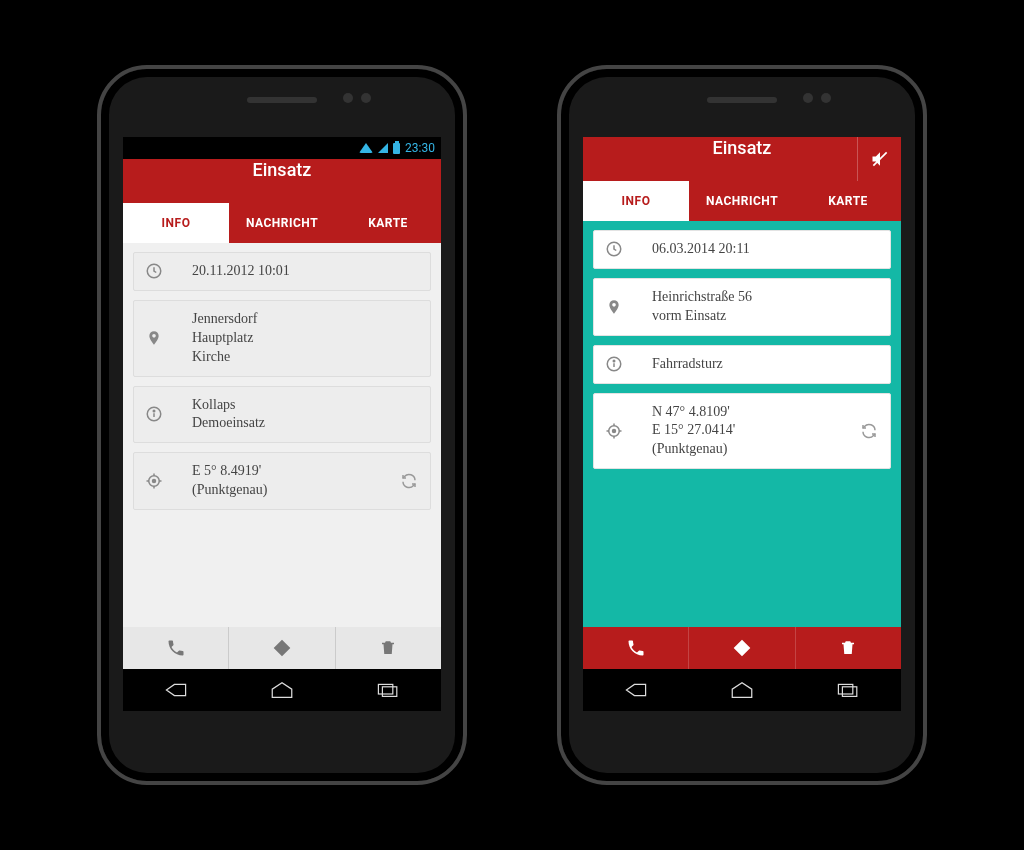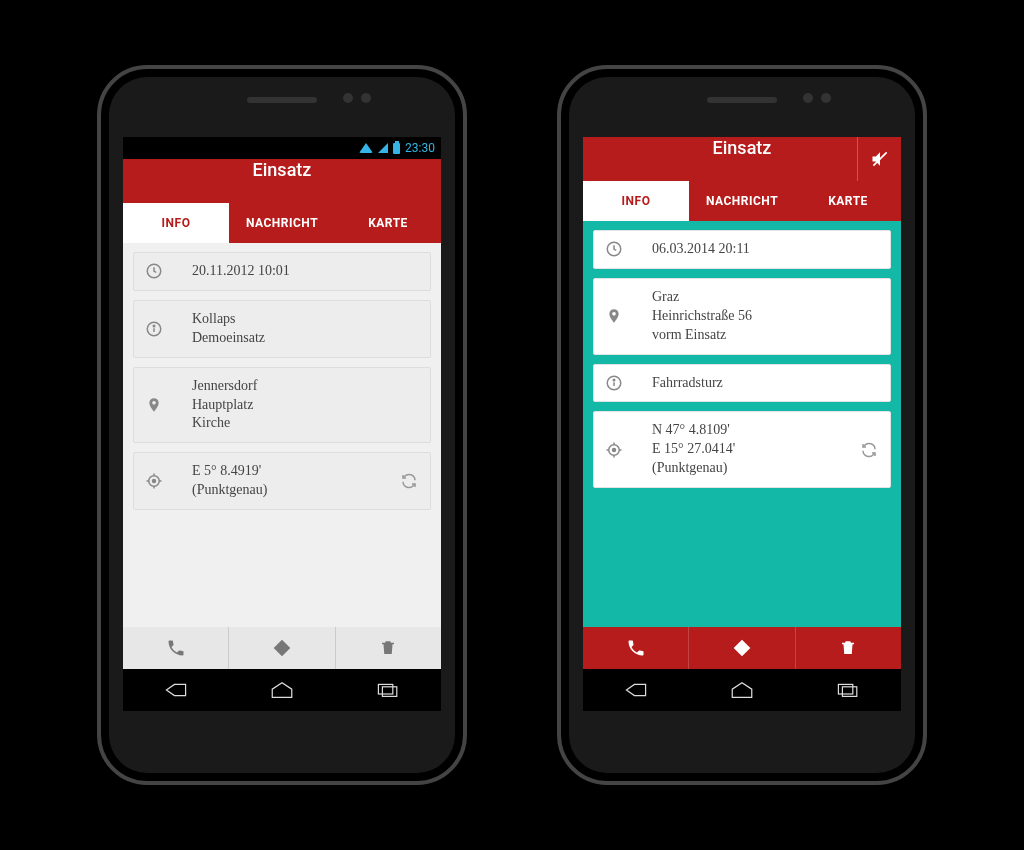--- a/index.html
+++ b/index.html
@@ -130,42 +130,42 @@
           <svg width="18" height="18" viewBox="0 0 24 24" fill="none" stroke="#888" stroke-width="2">
               <circle cx="12" cy="12" r="9"></circle>
               <path d="M12 7v5l3 2"></path>
             </svg>
         </span>
         <span class="body">20.11.2012 10:01</span>
       </div>
 
       <div class="card">
         <span class="icon">
+          <svg width="16" height="20" viewBox="0 0 24 24" fill="#888">
+              <path d="M12 2C8 2 5 5 5 9c0 5 7 13 7 13s7-8 7-13c0-4-3-7-7-7zm0 9.5A2.5 2.5 0 1112 6a2.5 2.5 0 010 5.5z"></path>
+            </svg>
+        </span>
+        <span class="body">
+          <div>Jennersdorf</div>
+          <div>Hauptplatz</div>
+          <div>Kirche</div>
+        </span>
+      </div>
+
+      <div class="card">
+        <span class="icon">
           <svg width="18" height="18" viewBox="0 0 24 24" fill="none" stroke="#888" stroke-width="2">
               <circle cx="12" cy="12" r="9"></circle>
               <line x1="12" y1="11" x2="12" y2="16"></line>
               <circle cx="12" cy="8" r="1" fill="#888"></circle>
             </svg>
         </span>
         <span class="body">
           <div>Kollaps</div>
           <div>Demoeinsatz</div>
-        </span>
-      </div>
-
-      <div class="card">
-        <span class="icon">
-          <svg width="16" height="20" viewBox="0 0 24 24" fill="#888">
-              <path d="M12 2C8 2 5 5 5 9c0 5 7 13 7 13s7-8 7-13c0-4-3-7-7-7zm0 9.5A2.5 2.5 0 1112 6a2.5 2.5 0 010 5.5z"></path>
-            </svg>
-        </span>
-        <span class="body">
-          <div>Jennersdorf</div>
-          <div>Hauptplatz</div>
-          <div>Kirche</div>
         </span>
       </div>
 
       <div class="card">
         <span class="icon">
           <svg width="18" height="18" viewBox="0 0 24 24" fill="none" stroke="#888" stroke-width="2">
               <circle cx="12" cy="12" r="7"></circle>
               <circle cx="12" cy="12" r="2" fill="#888"></circle>
               <line x1="12" y1="2" x2="12" y2="5"></line>
               <line x1="12" y1="19" x2="12" y2="22"></line>
@@ -261,21 +261,20 @@
         <span class="body">06.03.2014 20:11</span>
       </div>
 
       <div class="card">
         <span class="icon">
           <svg width="16" height="20" viewBox="0 0 24 24" fill="#888">
               <path d="M12 2C8 2 5 5 5 9c0 5 7 13 7 13s7-8 7-13c0-4-3-7-7-7zm0 9.5A2.5 2.5 0 1112 6a2.5 2.5 0 010 5.5z"></path>
             </svg>
         </span>
         <span class="body">
-          <div>Graz</div>
           <div>Heinrichstraße 56</div>
           <div>vorm Einsatz</div>
         </span>
       </div>
 
       <div class="card">
         <span class="icon">
           <svg width="18" height="18" viewBox="0 0 24 24" fill="none" stroke="#888" stroke-width="2">
               <circle cx="12" cy="12" r="9"></circle>
               <line x1="12" y1="11" x2="12" y2="16"></line>

